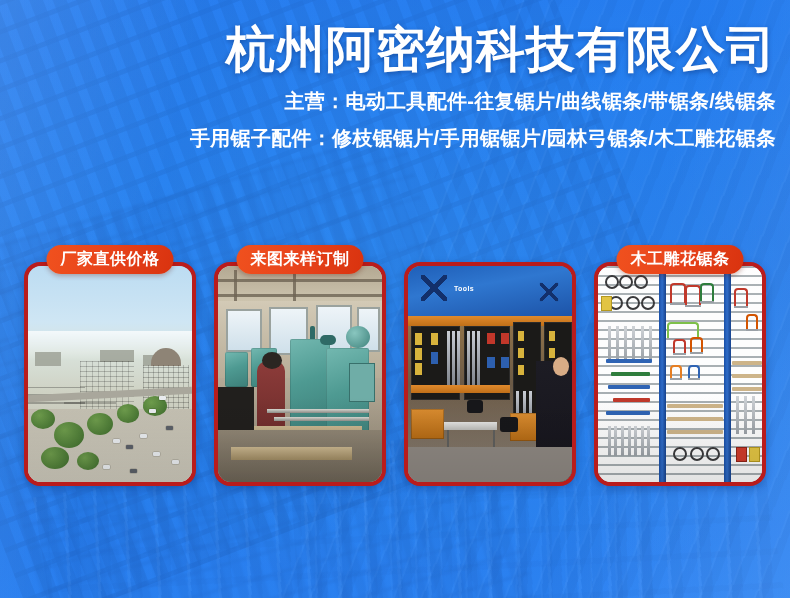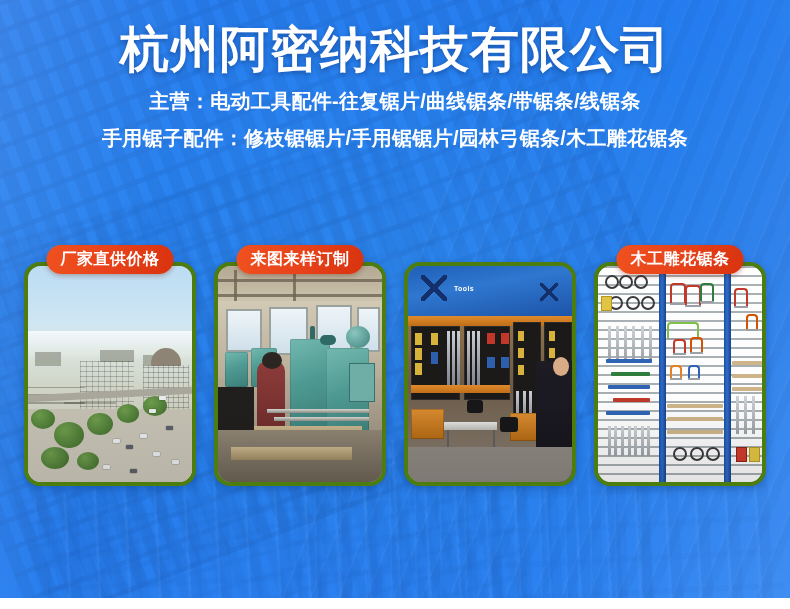--- a/index.html
+++ b/index.html
@@ -121,21 +121,21 @@
   .bottom-white {
     position: absolute; left: 0; right: 0; bottom: 0;
     height: 11px; background: #ffffff; z-index: 40;
   }
 
   
   .text-stack {
     position: absolute;
     left: 0; right: 0; top: 22px;
     z-index: 10;
-    text-align: center;
+    text-align: right;
     padding: 0 14px;
   }
   .title-main {
     font-size: 49px;
     line-height: 1.12;
     font-weight: 700;
     color: #ffffff;
     letter-spacing: 1px;
     text-shadow: 0 2px 5px rgba(6,34,92,.42);
     white-space: nowrap;
@@ -175,21 +175,21 @@
     left: 24px; top: 262px;
     width: 742px; height: 224px;
     display: flex;
     justify-content: space-between;
     z-index: 12;
   }
   .card {
     position: relative;
     width: 172px; height: 224px;
     border-radius: 16px;
-    background: #4d7c0f;
+    background: #b91c1c;
     padding: 4px;
     box-shadow: 0 3px 9px rgba(5,30,85,.28);
   }
   .card-photo {
     position: relative;
     width: 100%; height: 100%;
     border-radius: 13px;
     overflow: hidden;
     background: #9fb2c4;
   }

